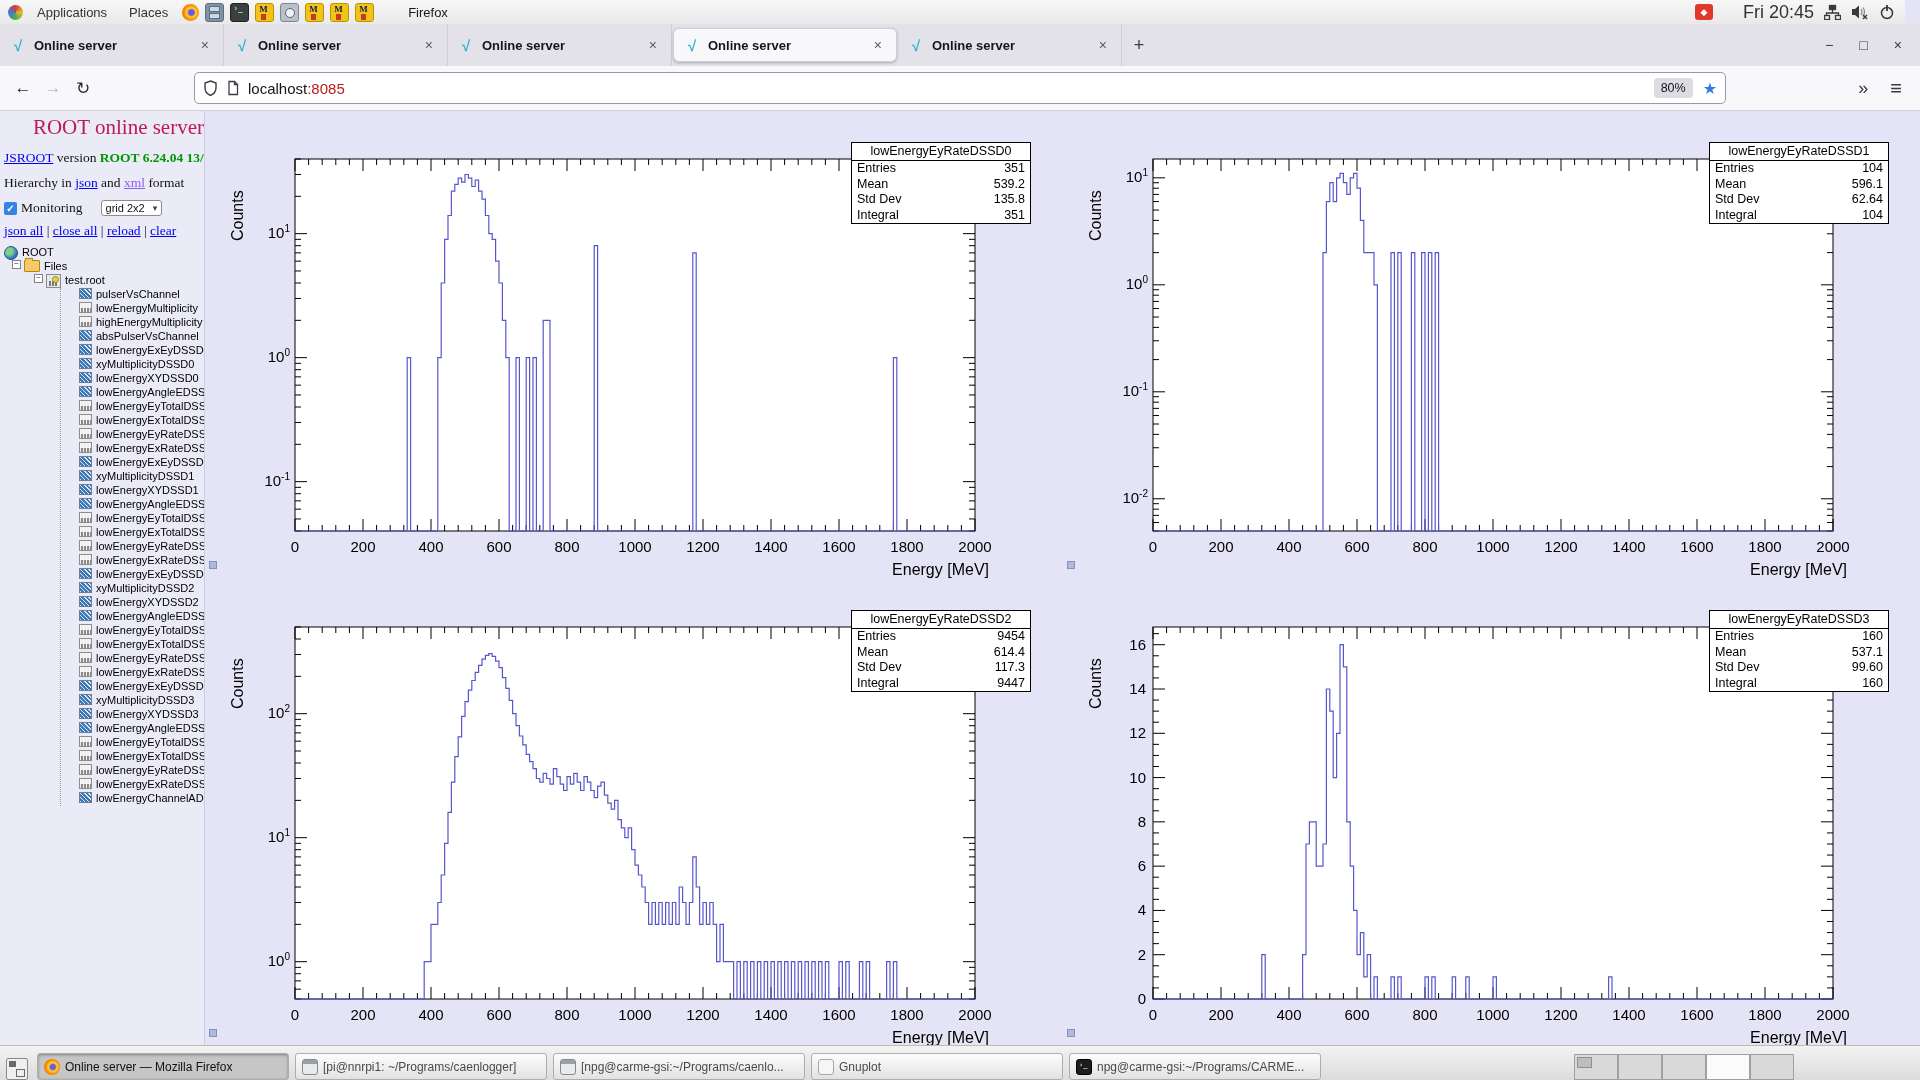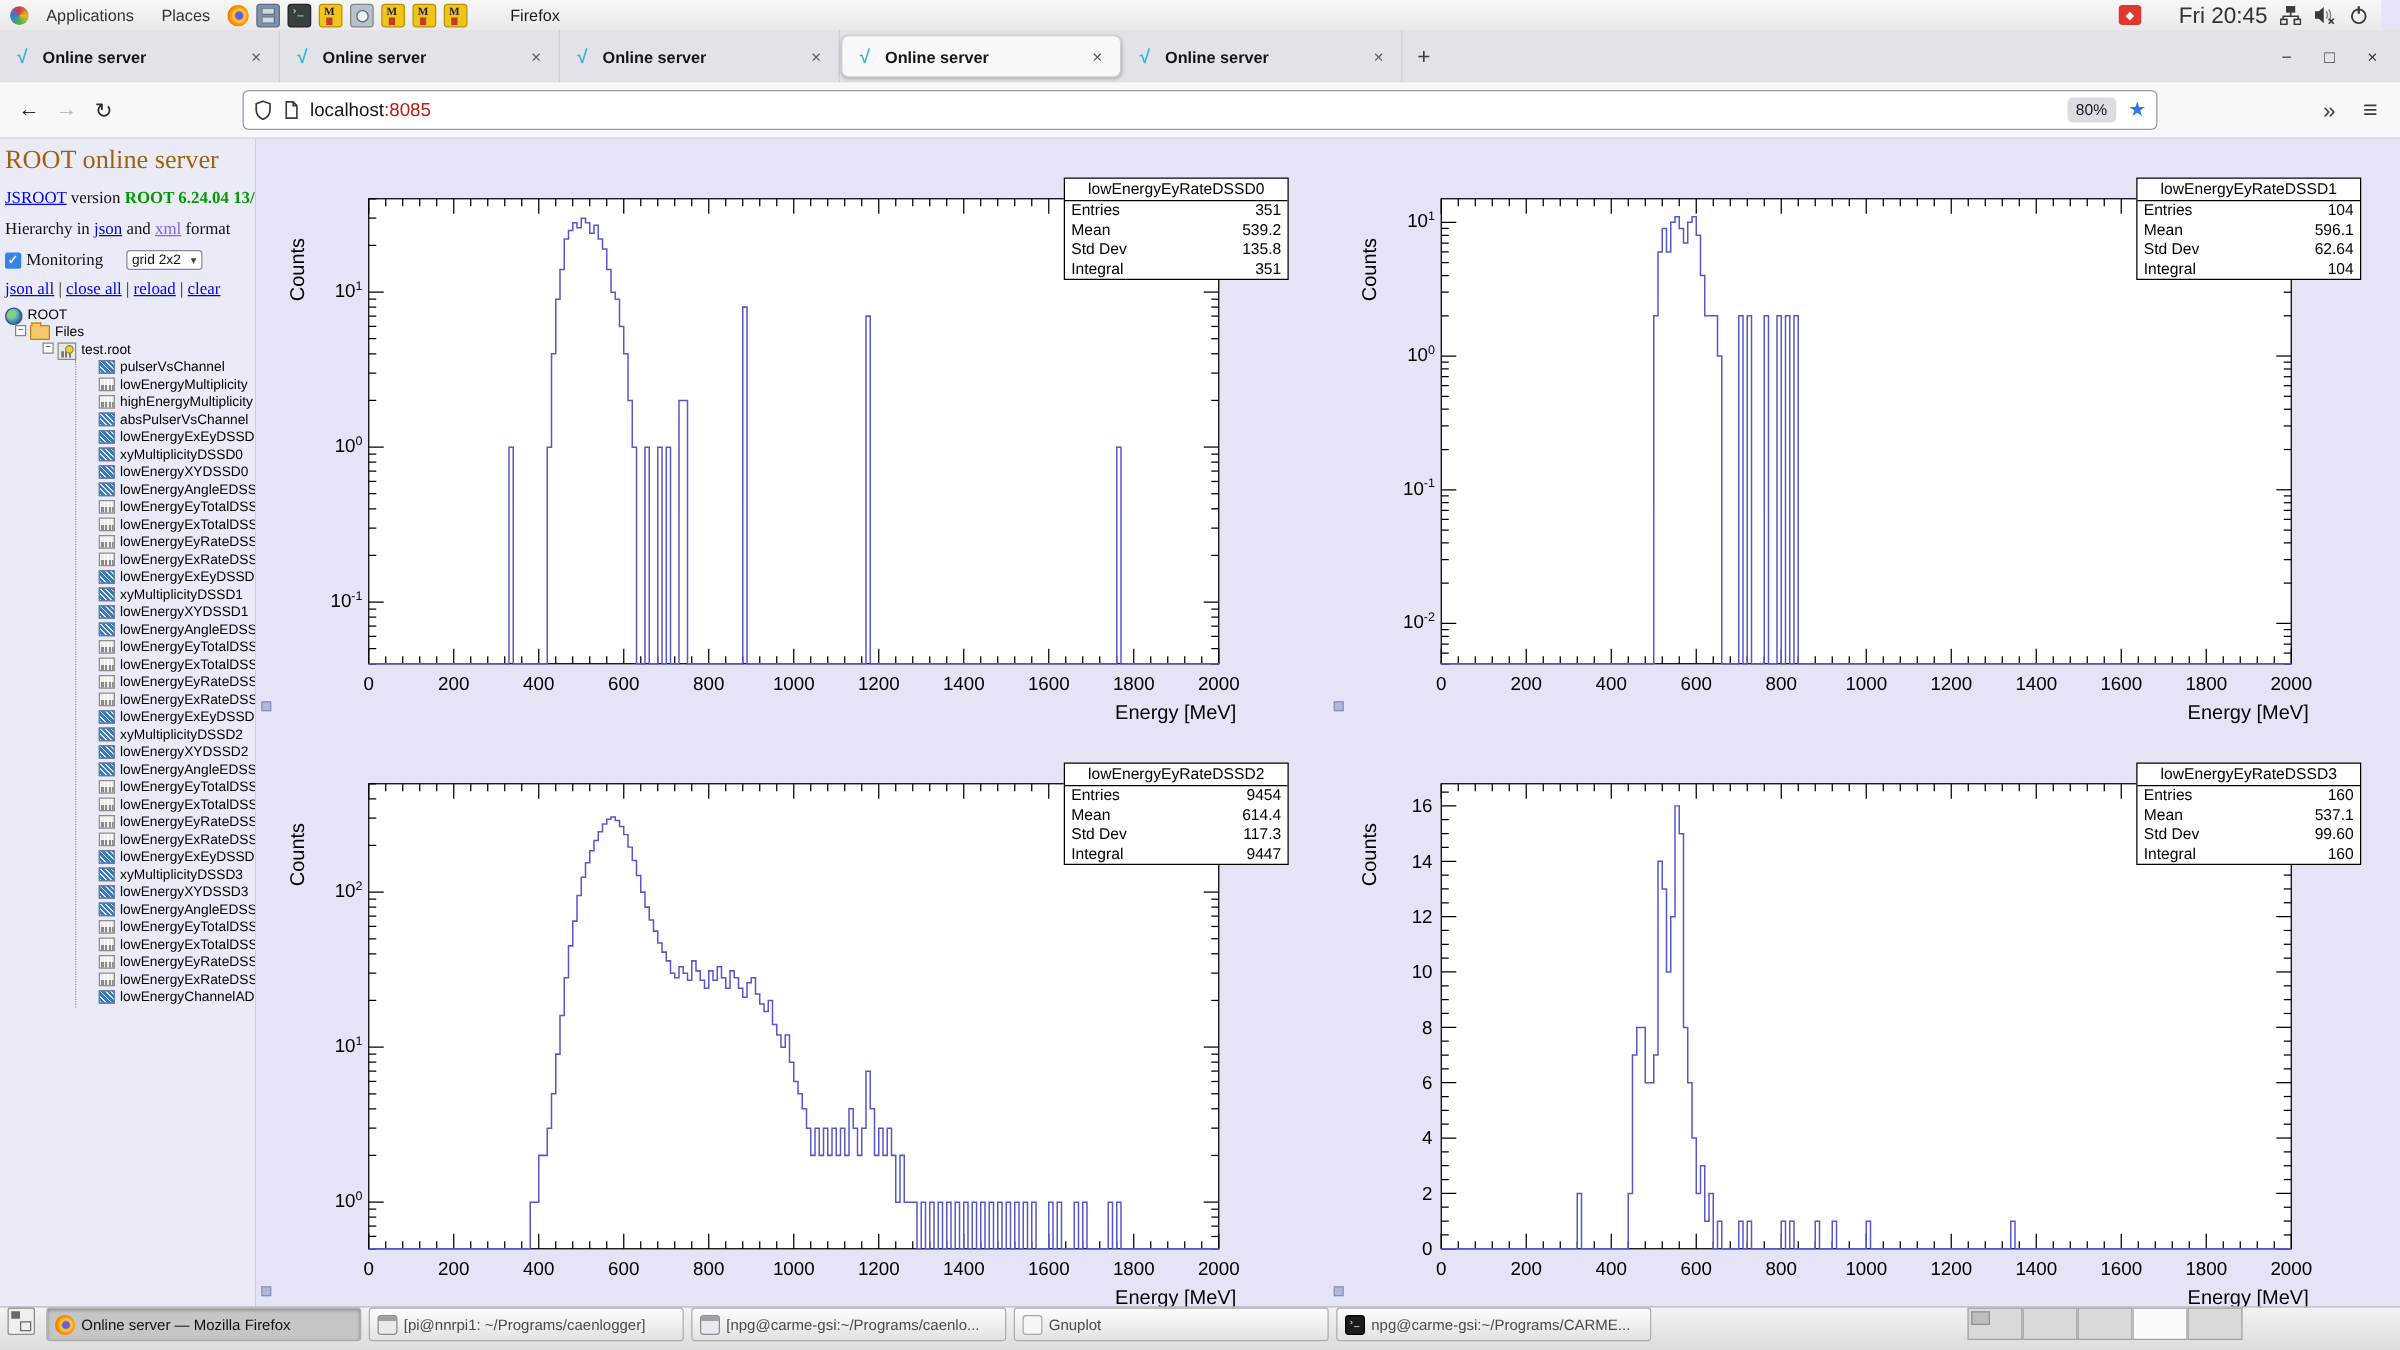--- a/index.html
+++ b/index.html
@@ -60,21 +60,21 @@
   .zoom-badge{background:#dcdce2;border-radius:4px;padding:3px 7px;font-size:12.5px;color:#15141a;margin-right:10px;flex:none;}
   .star{color:#2f7ae5;font-size:16px;flex:none;}
   .nav-spacer{flex:1;}
   .ov-btn{font-size:18px;color:#3a3a42;padding:0 16px;}
   .menu-btn{font-size:20px;color:#3a3a42;padding:0 18px 0 6px;}
 
   
   .content{position:absolute;top:111px;left:0;right:0;bottom:34px;display:flex;overflow:hidden;}
   .sidebar{width:205px;flex:none;background:#ebebf8;border-right:1px solid #cdcde2;
     overflow:hidden;padding:2px 0 0 4px;box-sizing:border-box;}
-  .side-title{font:21px "Liberation Serif",serif;color:#a16207;margin:2px 0 10px 0;}
+  .side-title{font:21px "Liberation Serif",serif;color:#be185d;margin:2px 0 10px 0;text-align:right;}
   .side-line{font:13.5px "Liberation Serif",serif;margin-bottom:9px;white-space:nowrap;overflow:hidden;}
   a.lnk{color:#0000ee;text-decoration:underline;cursor:pointer;}
   a.lnk.visited{color:#8b5cf6;}
   .ver{color:#009900;font-weight:bold;}
   .mon-row{display:flex;align-items:center;gap:4px;margin-bottom:7px;font:13.5px "Liberation Serif",serif;}
   .cbx{width:13px;height:13px;background:#3584e4;border-radius:2px;color:#fff;
     font:bold 10px/13px "Liberation Sans",sans-serif;text-align:center;flex:none;}
   .select{margin-left:14px;border:1px solid #8a8a95;border-radius:3px;background:#fff;
     font:11px "Liberation Sans",sans-serif;padding:1px 4px;display:flex;align-items:center;gap:8px;}
   .select .car{font-size:9px;color:#444;}
@@ -114,21 +114,21 @@
   .axis-title{font:16px "Liberation Sans",sans-serif;fill:#000;}
   .statbox{position:absolute;left:646px;top:31px;width:180px;background:#fff;border:1px solid #000;
     font:12.5px "Liberation Sans",sans-serif;color:#000;box-sizing:border-box;}
   .sb-title{border-bottom:1px solid #000;text-align:center;height:17px;line-height:17px;overflow:hidden;}
   .sb-row{display:flex;justify-content:space-between;padding:0 5px;line-height:15.5px;}
   .grip{position:absolute;left:4px;top:450px;width:8px;height:8px;background:#b0b8dc;border:1px solid #8890bc;box-sizing:border-box;}
 
   
   .taskbar{position:absolute;bottom:0;left:0;right:0;height:34px;
     background:linear-gradient(#f3f3f3,#dcdcdc);border-top:1px solid #bcbcbc;
-    display:flex;align-items:flex-start;}
+    display:flex;align-items:flex-end;}
   .tb-show{width:20px;height:20px;margin:0 6px 0 6px;border:1px solid #8a8a8a;border-radius:2px;background:#efefef;position:relative;flex:none;}
   .tb-show:before{content:"";position:absolute;left:2px;top:2px;width:7px;height:6px;background:#6a6a6a;}
   .tb-show:after{content:"";position:absolute;right:2px;bottom:2px;width:7px;height:6px;border:1px solid #6a6a6a;}
   .tb-btn{width:252px;height:27px;margin:0 3px;border:1px solid #adadad;border-radius:3px;
     background:linear-gradient(#fdfdfd,#e2e2e2);display:flex;align-items:center;
     font-size:12px;color:#4a4a4a;overflow:hidden;white-space:nowrap;box-sizing:border-box;flex:none;}
   .tb-btn.active{background:#c6c6c6;box-shadow:inset 0 1px 3px rgba(0,0,0,.35);color:#111;}
   .tb-icon{width:16px;height:16px;margin:0 5px 0 6px;flex:none;border-radius:3px;box-sizing:border-box;position:relative;}
   .tb-icon.firefox{border-radius:50%;background:radial-gradient(circle at 55% 50%,#6a5bd8 0 21%,#ffd23e 35%,#ff9500 55%,#e8600c 85%);}
   .tb-icon.terminal{background:linear-gradient(#9aa0a6 0 4px,#e8eaed 4px);border:1px solid #8a8a8a;}

